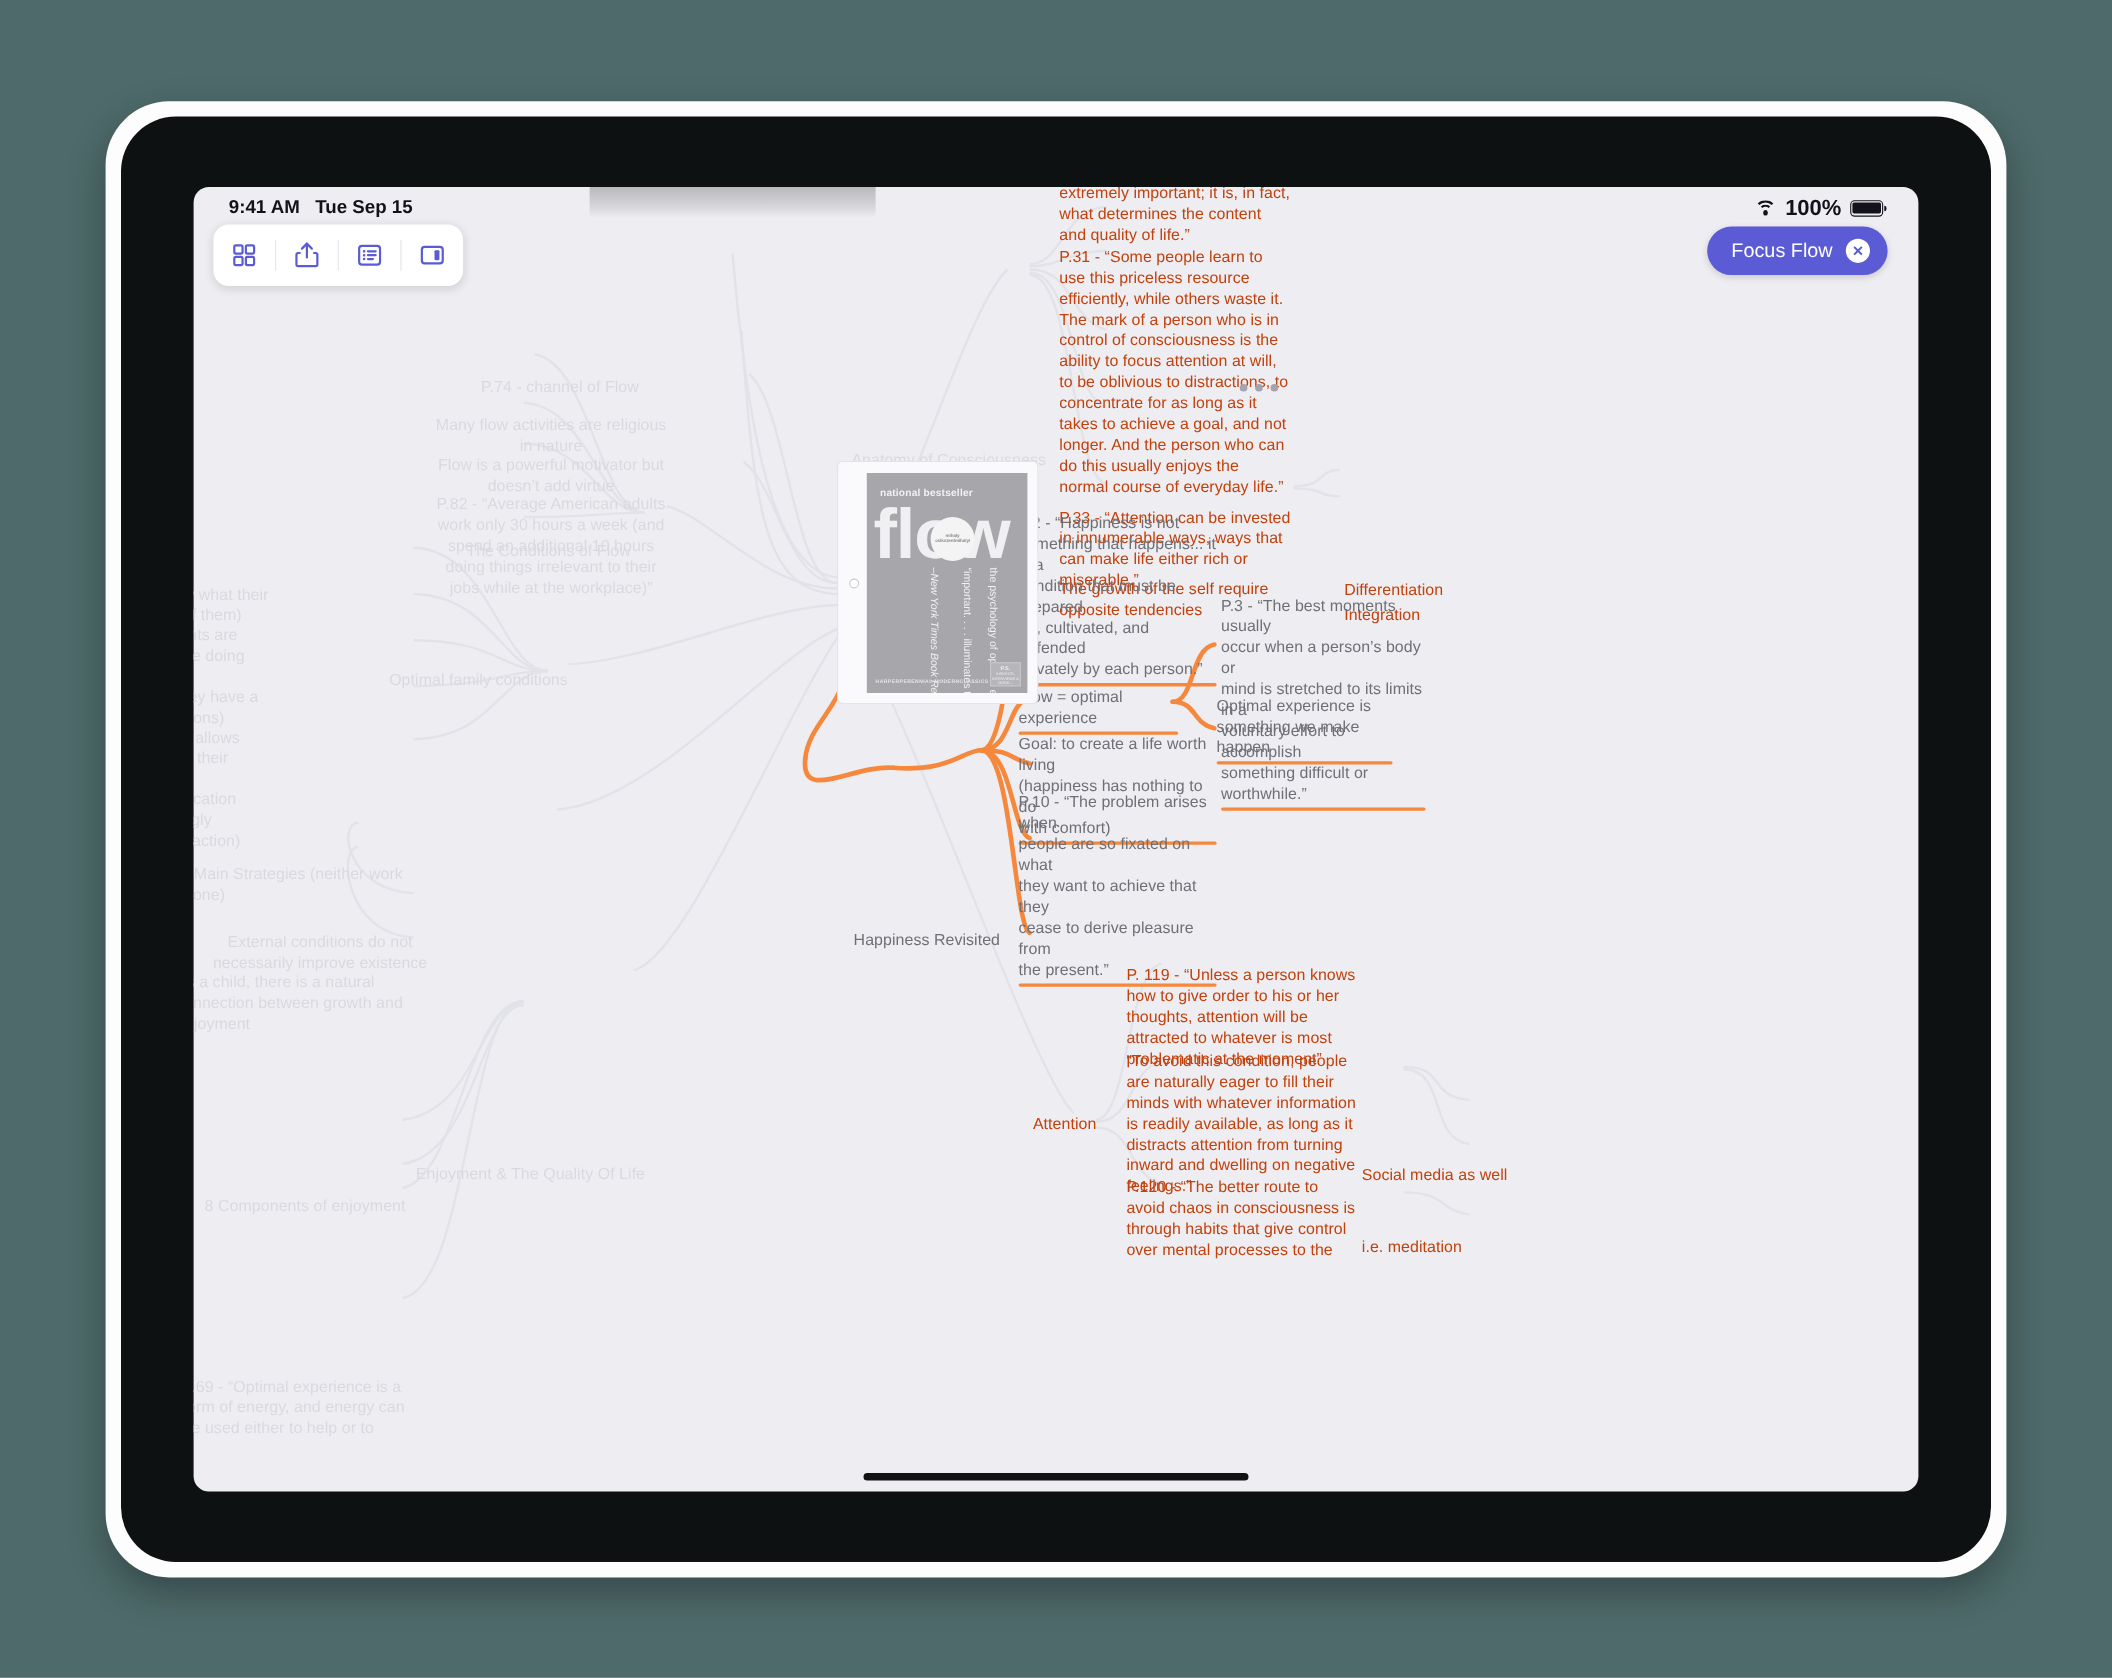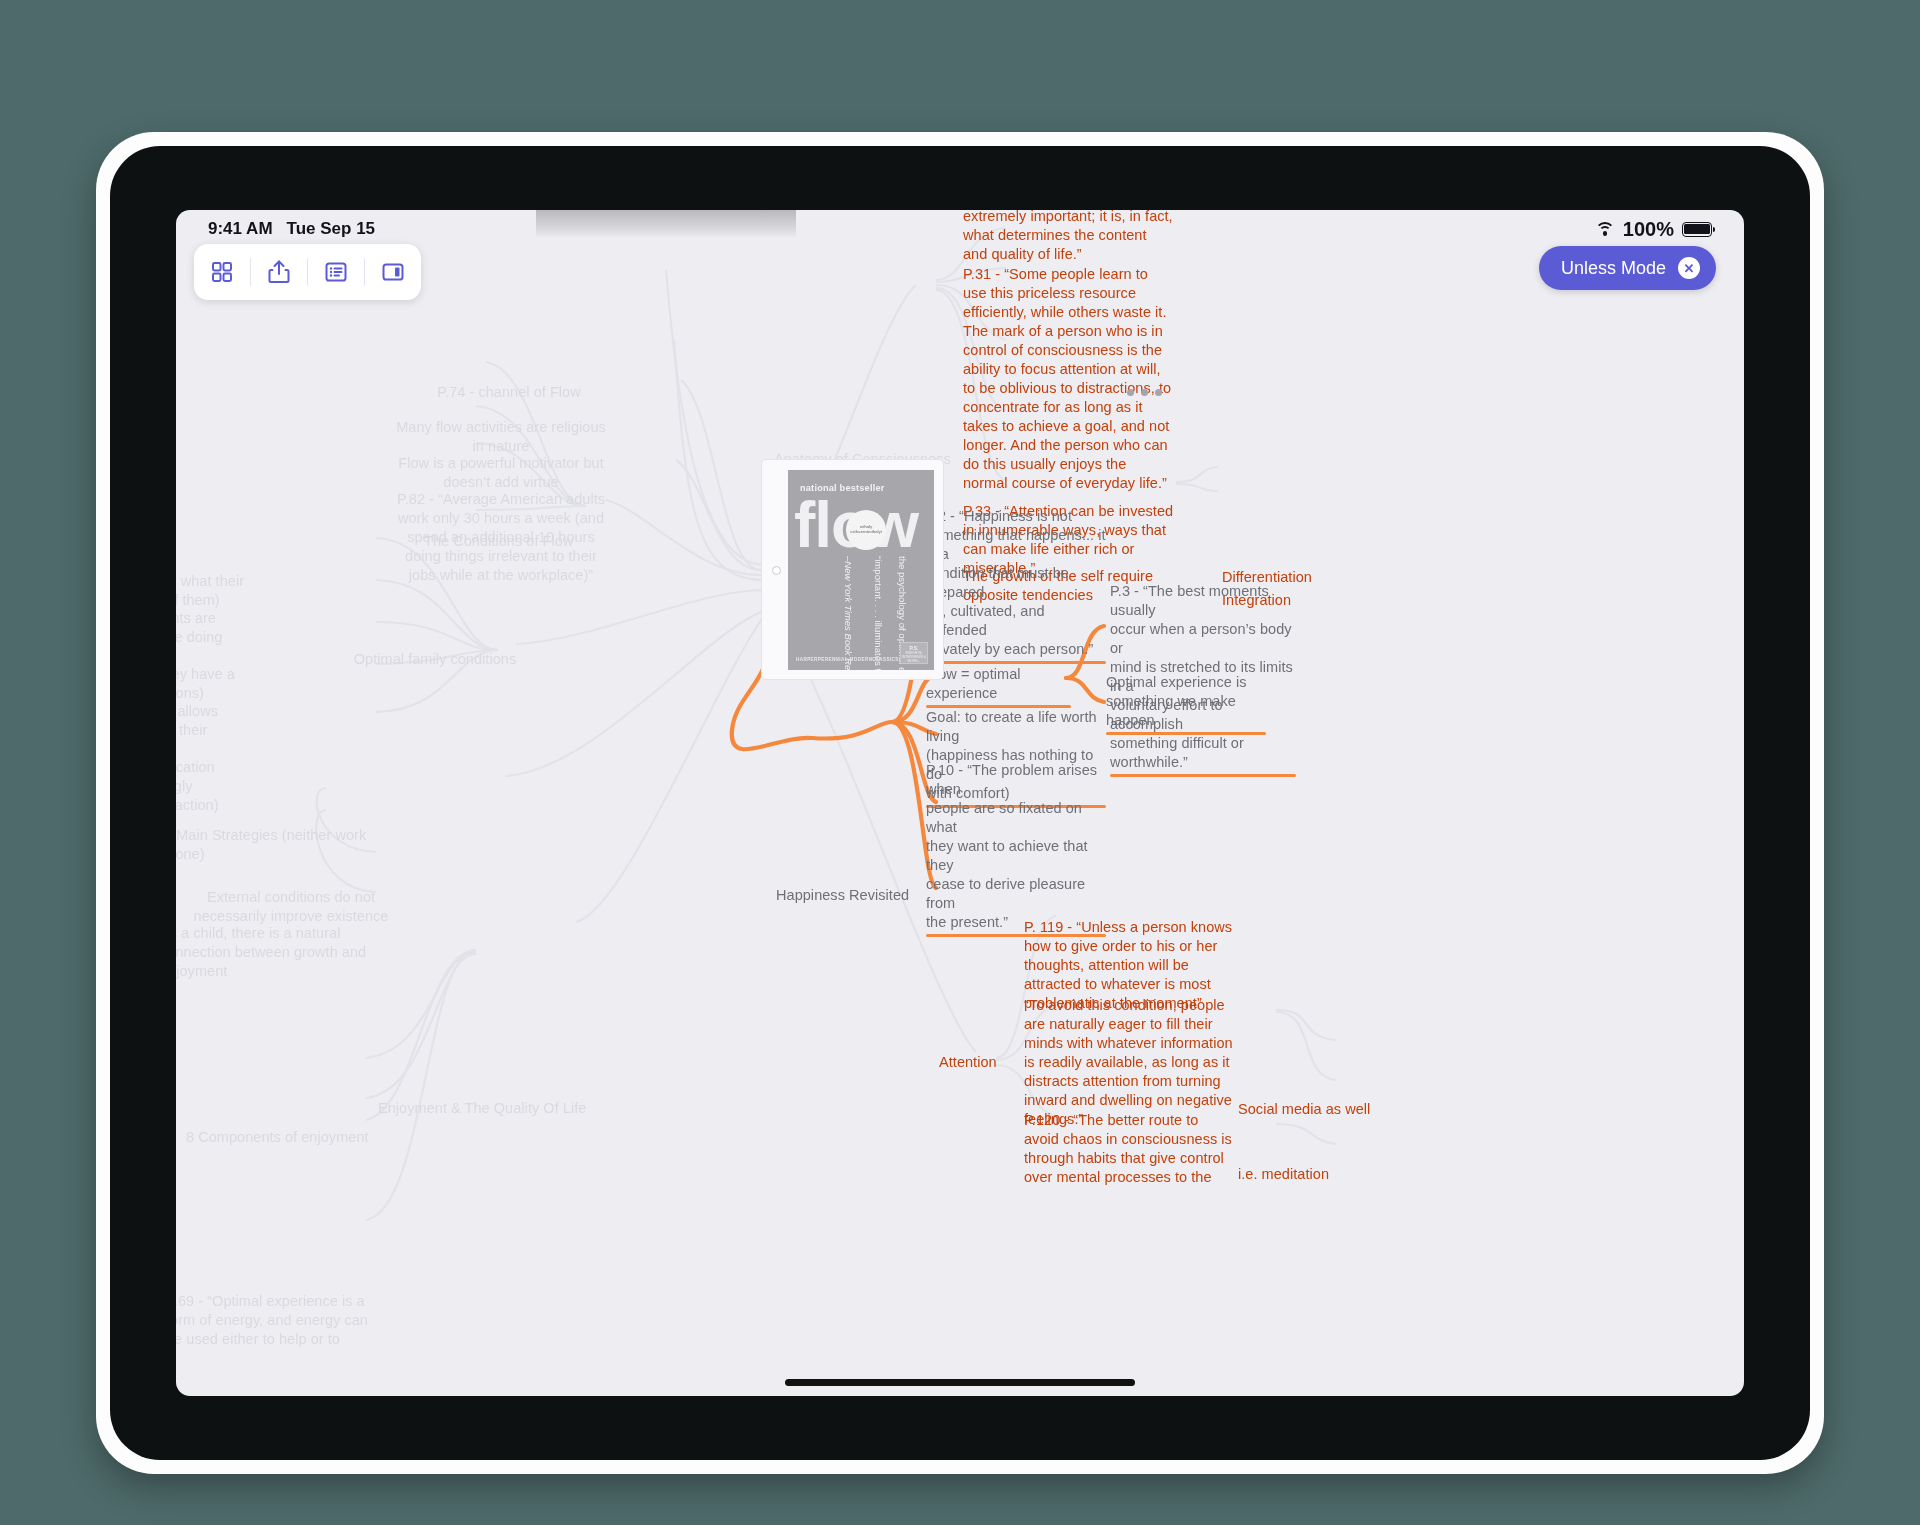--- a/index.html
+++ b/index.html
@@ -2,21 +2,21 @@
 <html><head>
 <meta charset="utf-8">
 <style>
   * { box-sizing: border-box; margin: 0; padding: 0; }
   html, body {
     width: 1920px; height: 1525px;
     background: #4e6a6a;
     font-family: "Liberation Sans", sans-serif;
     overflow: hidden;
   }
-  #root { position: relative; width: 1920px; height: 1070px; margin-top: 40px; }
+  #root { position: relative; width: 1920px; height: 1070px; }
 
   
   .ipad-body {
     position: absolute;
     left: 96px; top: 92px;
     width: 1728px; height: 1342px;
     background: #fdfdfd;
     border-radius: 58px;
     box-shadow: 0 14px 34px rgba(0,0,0,0.30);
   }
@@ -492,19 +492,19 @@
         <span>
           <svg width="24" height="24" viewBox="0 0 24 24" fill="none" stroke="#5b5bd6" stroke-width="2">
             <rect x="2.5" y="4.5" width="19" height="15" rx="2.6"></rect>
             <rect x="14" y="7.5" width="4.5" height="9" rx="1" fill="#5b5bd6" stroke="none"></rect>
           </svg>
         </span>
       </div>
     </div>
 
     <div class="focus-pill">
-      <span>Unless Mode</span>
+      <span>Focus Flow</span>
       <span class="focus-x">✕</span>
     </div>
 
     <div class="home-bar"></div>
   </div>
 </div>
 
 </body></html>

